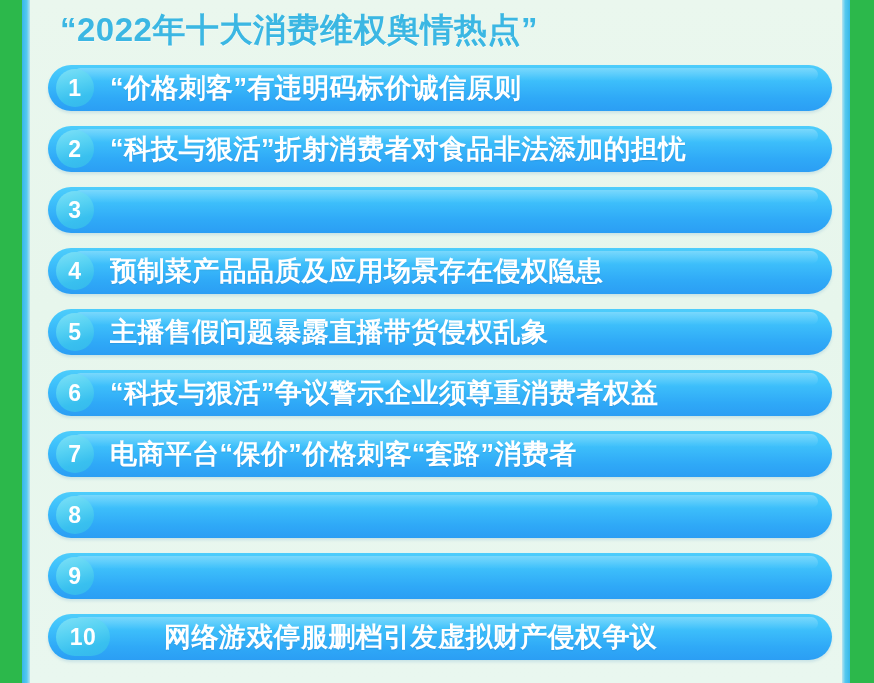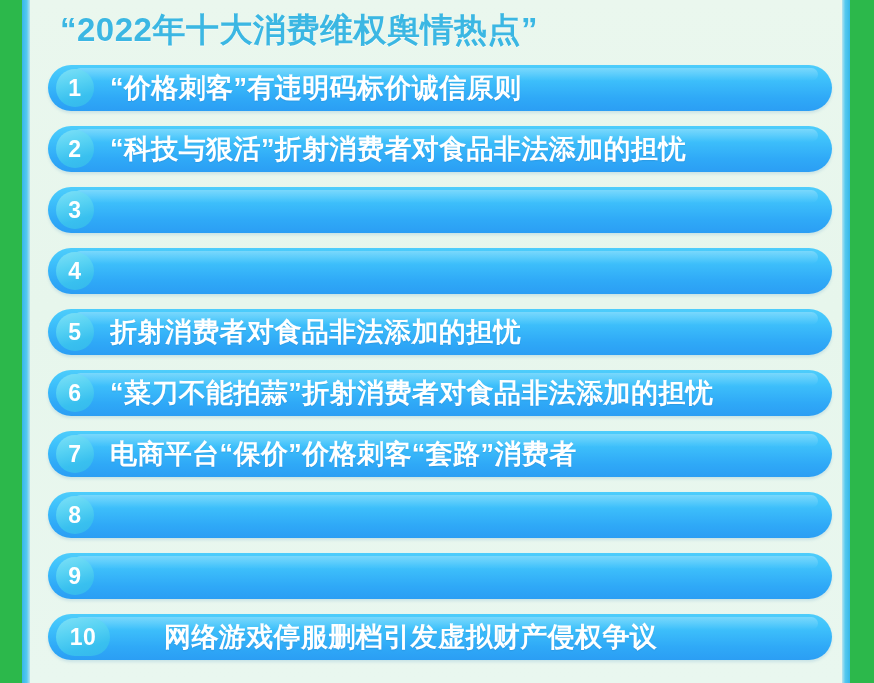--- a/index.html
+++ b/index.html
@@ -166,30 +166,31 @@
           <div class="badge">2</div>
           <div class="row-text">“科技与狠活”折射消费者对食品非法添加的担忧</div>
         </div>
         <div class="row">
           <div class="pill"></div>
           <div class="badge">3</div>
         </div>
         <div class="row">
           <div class="pill"></div>
           <div class="badge">4</div>
+          <div class="row-text">预制菜产品品质及应用场景存在侵权隐患</div>
         </div>
         <div class="row">
           <div class="pill"></div>
           <div class="badge">5</div>
-          <div class="row-text">折射消费者对食品非法添加的担忧</div>
+          <div class="row-text">主播售假问题暴露直播带货侵权乱象</div>
         </div>
         <div class="row">
           <div class="pill"></div>
           <div class="badge">6</div>
-          <div class="row-text">“菜刀不能拍蒜”折射消费者对食品非法添加的担忧</div>
+          <div class="row-text">“科技与狠活”争议警示企业须尊重消费者权益</div>
         </div>
         <div class="row">
           <div class="pill"></div>
           <div class="badge">7</div>
           <div class="row-text">电商平台“保价”价格刺客“套路”消费者</div>
         </div>
         <div class="row">
           <div class="pill"></div>
           <div class="badge">8</div>
         </div>

